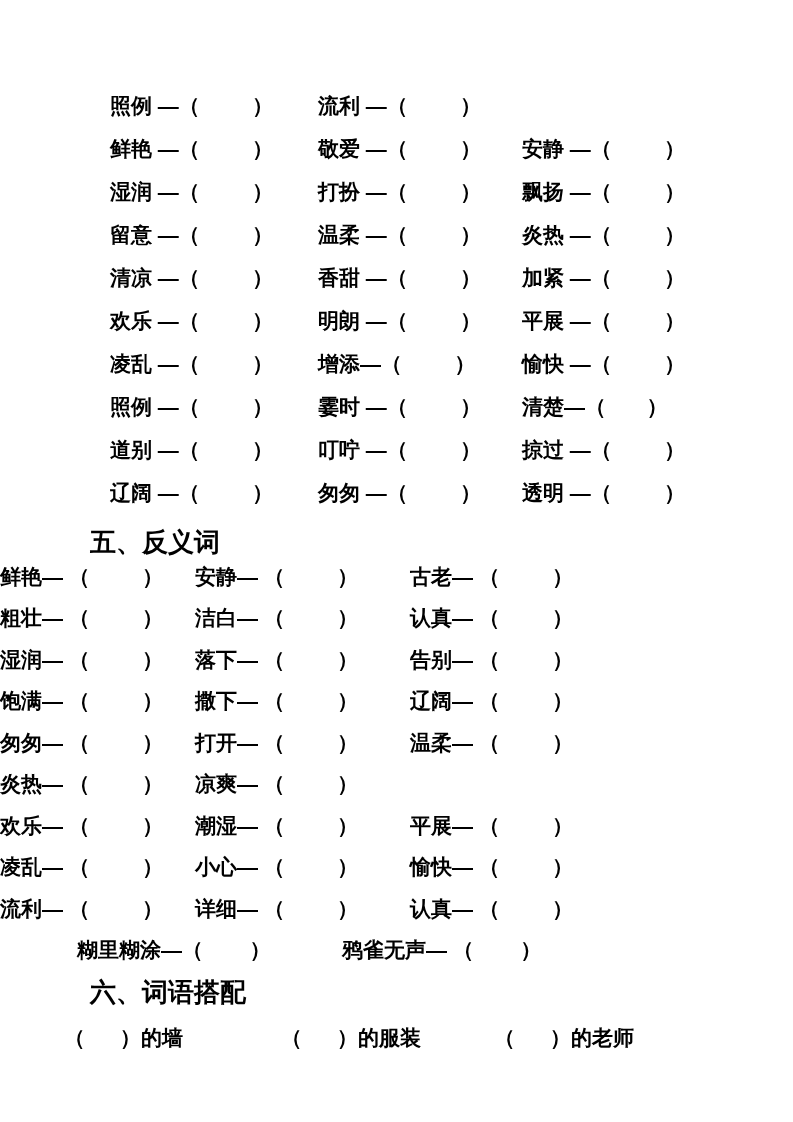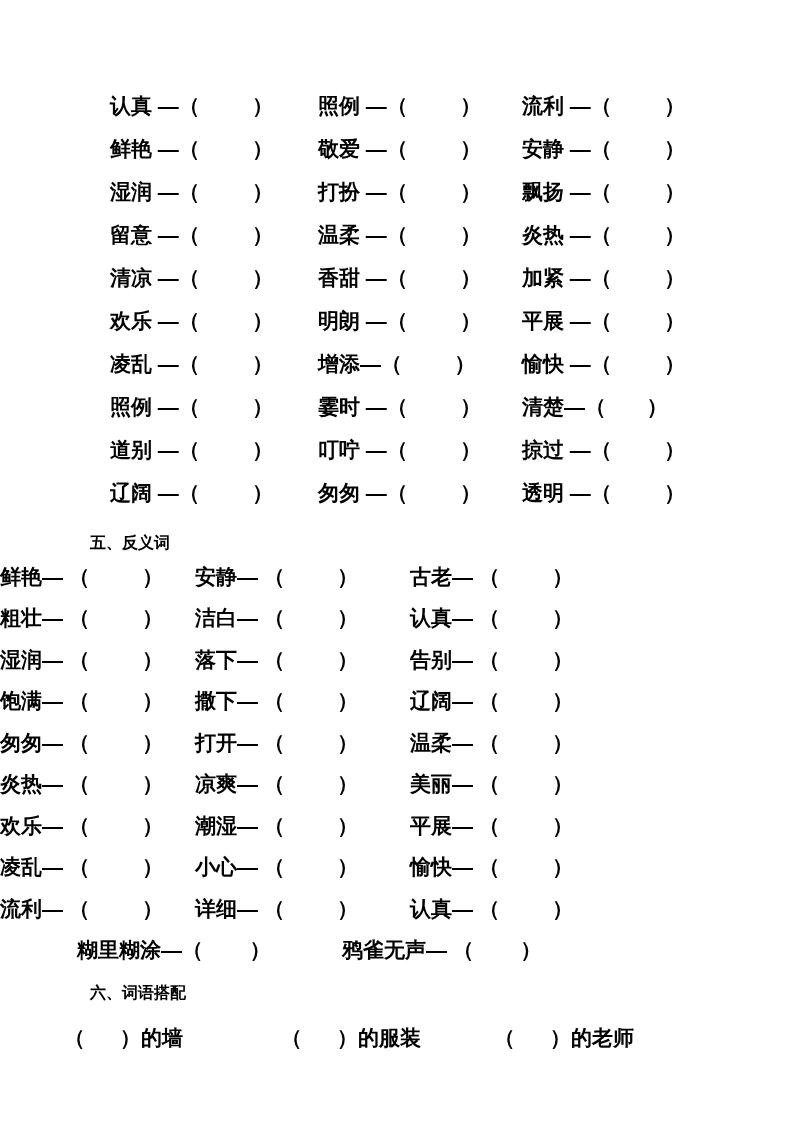--- a/index.html
+++ b/index.html
@@ -45,55 +45,55 @@
     padding-left:64px;
     height:26px;
     margin-top:18px;
   }
   .cell{
     display:block;
     white-space:pre;
   }
   .heading{
     margin:0;
-    font-size:16px;
+    font-size:26px;
     font-weight:700;
     line-height:27px;
     padding-left:90px;
   }
   .h-five{margin-top:15px;}
   .h-six{margin-top:8px;}
 </style>
 </head>
 <body>
 
 <div class="page">
 
   <div id="synonym-rows">
-      <div class="wrow row-a"><span class="cell">认真 —（         ）</span><span class="cell">照例 —（         ）</span><span class="cell">流利 —（         ）</span></div>
+      <div class="wrow row-a"><span class="cell">照例 —（         ）</span><span class="cell">流利 —（         ）</span></div>
       <div class="wrow row-a"><span class="cell">鲜艳 —（         ）</span><span class="cell">敬爱 —（         ）</span><span class="cell">安静 —（         ）</span></div>
       <div class="wrow row-a"><span class="cell">湿润 —（         ）</span><span class="cell">打扮 —（         ）</span><span class="cell">飘扬 —（         ）</span></div>
       <div class="wrow row-a"><span class="cell">留意 —（         ）</span><span class="cell">温柔 —（         ）</span><span class="cell">炎热 —（         ）</span></div>
       <div class="wrow row-a"><span class="cell">清凉 —（         ）</span><span class="cell">香甜 —（         ）</span><span class="cell">加紧 —（         ）</span></div>
       <div class="wrow row-a"><span class="cell">欢乐 —（         ）</span><span class="cell">明朗 —（         ）</span><span class="cell">平展 —（         ）</span></div>
       <div class="wrow row-a"><span class="cell">凌乱 —（         ）</span><span class="cell">增添—（         ）</span><span class="cell">愉快 —（         ）</span></div>
       <div class="wrow row-a"><span class="cell">照例 —（         ）</span><span class="cell">霎时 —（         ）</span><span class="cell">清楚—（       ）</span></div>
       <div class="wrow row-a"><span class="cell">道别 —（         ）</span><span class="cell">叮咛 —（         ）</span><span class="cell">掠过 —（         ）</span></div>
       <div class="wrow row-a"><span class="cell">辽阔 —（         ）</span><span class="cell">匆匆 —（         ）</span><span class="cell">透明 —（         ）</span></div>
     </div>
 
   <h2 class="heading h-five">五、反义词</h2>
 
   <div id="antonym-rows">
       <div class="wrow row-b"><span class="cell">鲜艳— （         ）</span><span class="cell">安静— （         ）</span><span class="cell">古老— （         ）</span></div>
       <div class="wrow row-b"><span class="cell">粗壮— （         ）</span><span class="cell">洁白— （         ）</span><span class="cell">认真— （         ）</span></div>
       <div class="wrow row-b"><span class="cell">湿润— （         ）</span><span class="cell">落下— （         ）</span><span class="cell">告别— （         ）</span></div>
       <div class="wrow row-b"><span class="cell">饱满— （         ）</span><span class="cell">撒下— （         ）</span><span class="cell">辽阔— （         ）</span></div>
       <div class="wrow row-b"><span class="cell">匆匆— （         ）</span><span class="cell">打开— （         ）</span><span class="cell">温柔— （         ）</span></div>
-      <div class="wrow row-b"><span class="cell">炎热— （         ）</span><span class="cell">凉爽— （         ）</span><span class="cell">美丽— （         ）</span></div>
+      <div class="wrow row-b"><span class="cell">炎热— （         ）</span><span class="cell">凉爽— （         ）</span></div>
       <div class="wrow row-b"><span class="cell">欢乐— （         ）</span><span class="cell">潮湿— （         ）</span><span class="cell">平展— （         ）</span></div>
       <div class="wrow row-b"><span class="cell">凌乱— （         ）</span><span class="cell">小心— （         ）</span><span class="cell">愉快— （         ）</span></div>
       <div class="wrow row-b"><span class="cell">流利— （         ）</span><span class="cell">详细— （         ）</span><span class="cell">认真— （         ）</span></div>
     </div>
 
   <div class="wrow row-wide">
     <span class="cell">糊里糊涂—（        ）</span>
     <span class="cell">鸦雀无声— （        ）</span>
   </div>
 

